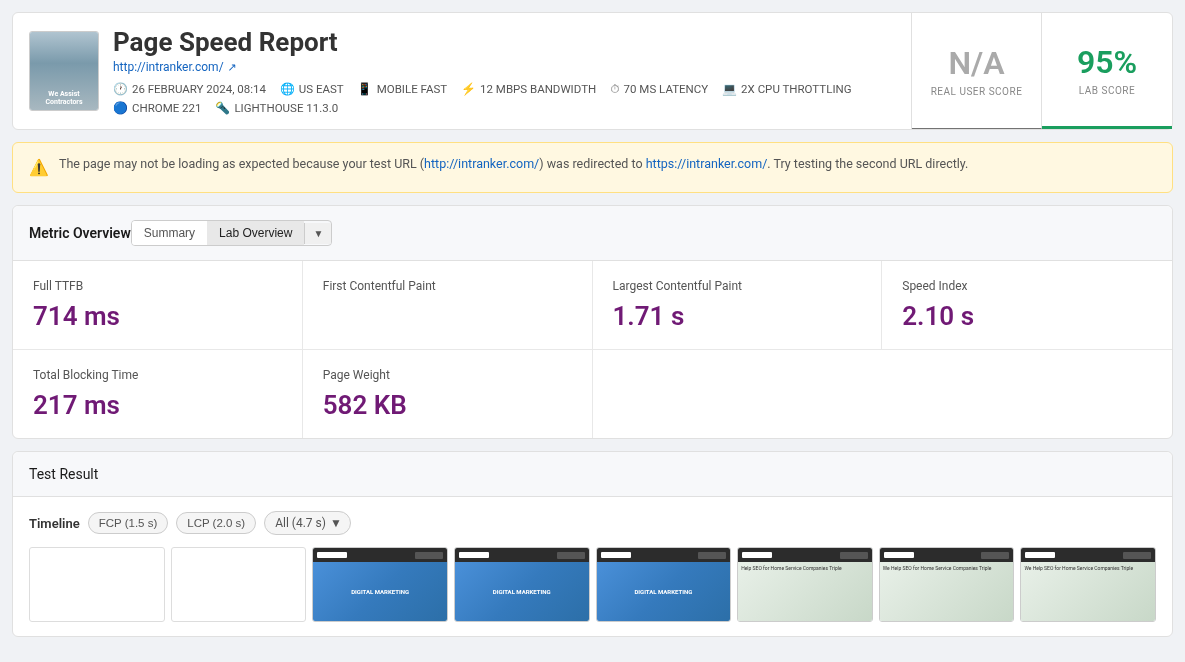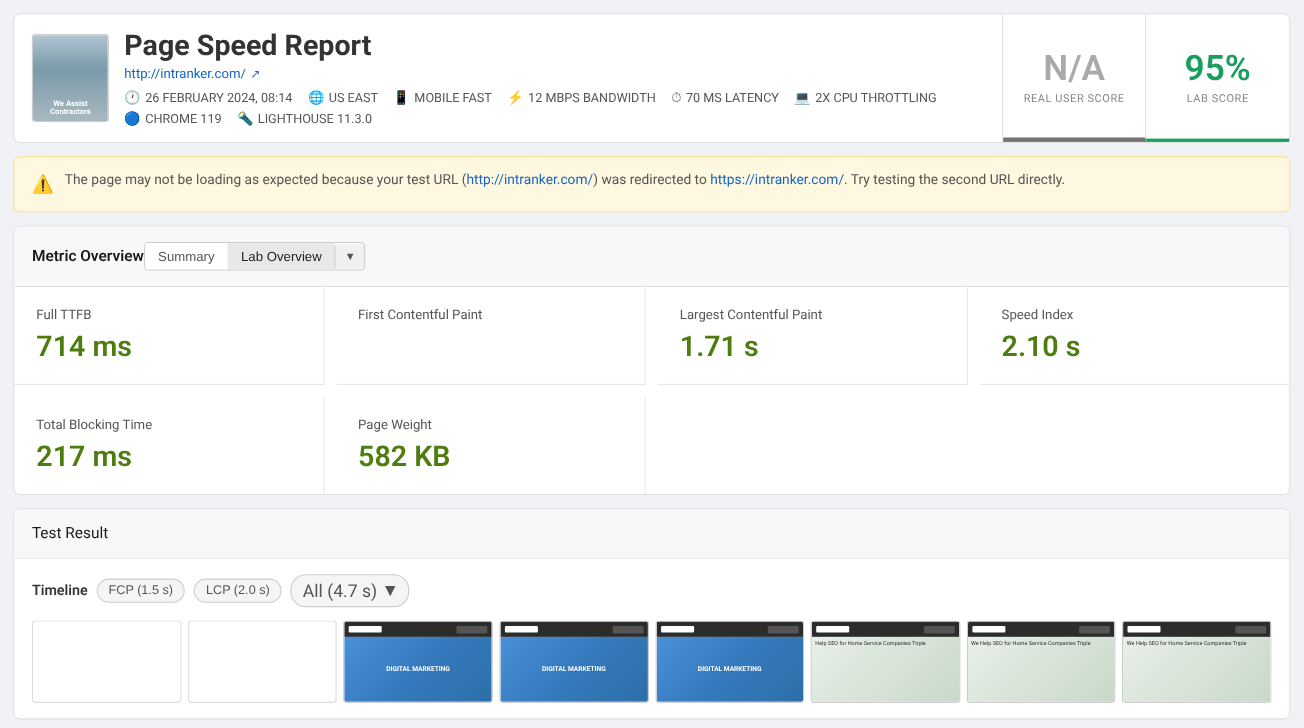--- a/index.html
+++ b/index.html
@@ -120,21 +120,21 @@
     .score-value.na { color: #aaa; }
     .score-value.green { color: #1a9e5e; }
     .score-label {
       font-size: 10px;
       color: #888;
       text-transform: uppercase;
       letter-spacing: 0.5px;
       margin-top: 4px;
     }
     .score-box.active-tab {
-      border-bottom: 4px solid #737373;
+      border-bottom: 1px solid #737373;
     }
     .score-box.active-green {
       border-bottom: 3px solid #1a9e5e;
     }
 
     
     .warning-bar {
       background: #fff8e1;
       border: 1px solid #ffe082;
       border-radius: 6px;
@@ -200,39 +200,39 @@
       padding: 5px 8px;
       background: #f0f0f0;
       border-left: 1px solid #ccc;
       cursor: pointer;
       font-size: 10px;
       color: #555;
     }
     .metrics-grid {
       display: grid;
       grid-template-columns: repeat(4, 1fr);
-      gap: 11px;
+      gap: 0;
     }
     .metric-cell {
       padding: 18px 20px;
       border-right: 1px solid #e8e8e8;
       border-bottom: 1px solid #e8e8e8;
     }
     .metric-cell:nth-child(4n) { border-right: none; }
     .metric-cell:nth-child(n+5) { border-bottom: none; }
     .metric-name {
       font-size: 12px;
       color: #555;
       margin-bottom: 8px;
     }
     .metric-value {
       font-size: 26px;
       font-weight: 600;
     }
-    .metric-value.green { color: #4d7c0f; }
+    .metric-value.green { color: #701a75; }
     .metric-value.orange { color: #e67e22; }
 
     
     .test-result-section {
       background: #fff;
       border: 1px solid #e0e0e0;
       border-radius: 6px;
       padding: 0;
     }
     .test-result-header {
@@ -269,21 +269,21 @@
       background: #f5f5f5;
       cursor: pointer;
     }
     .timeline-chip-with-arrow {
       display: flex;
       align-items: center;
       gap: 4px;
       padding: 4px 8px 4px 10px;
       border: 1px solid #ccc;
       border-radius: 14px;
-      font-size: 16px;
+      font-size: 12px;
       color: #555;
       background: #f5f5f5;
       cursor: pointer;
     }
     .timeline-frames {
       display: flex;
       gap: 6px;
       overflow: hidden;
     }
     .frame-thumb {
@@ -399,21 +399,21 @@
               <span>70 MS LATENCY</span>
             </div>
             <div class="meta-item">
               <span class="meta-icon">💻</span>
               <span>2X CPU THROTTLING</span>
             </div>
           </div>
           <div class="meta-row2">
             <div class="meta-item">
               <span class="meta-icon">🔵</span>
-              <span>CHROME 119</span>
+              <span>CHROME 221</span>
             </div>
             <div class="meta-item">
               <span class="meta-icon">🔦</span>
               <span>LIGHTHOUSE 11.3.0</span>
             </div>
           </div>
         </div>
       </div>
     </div>
     <div class="score-boxes">

